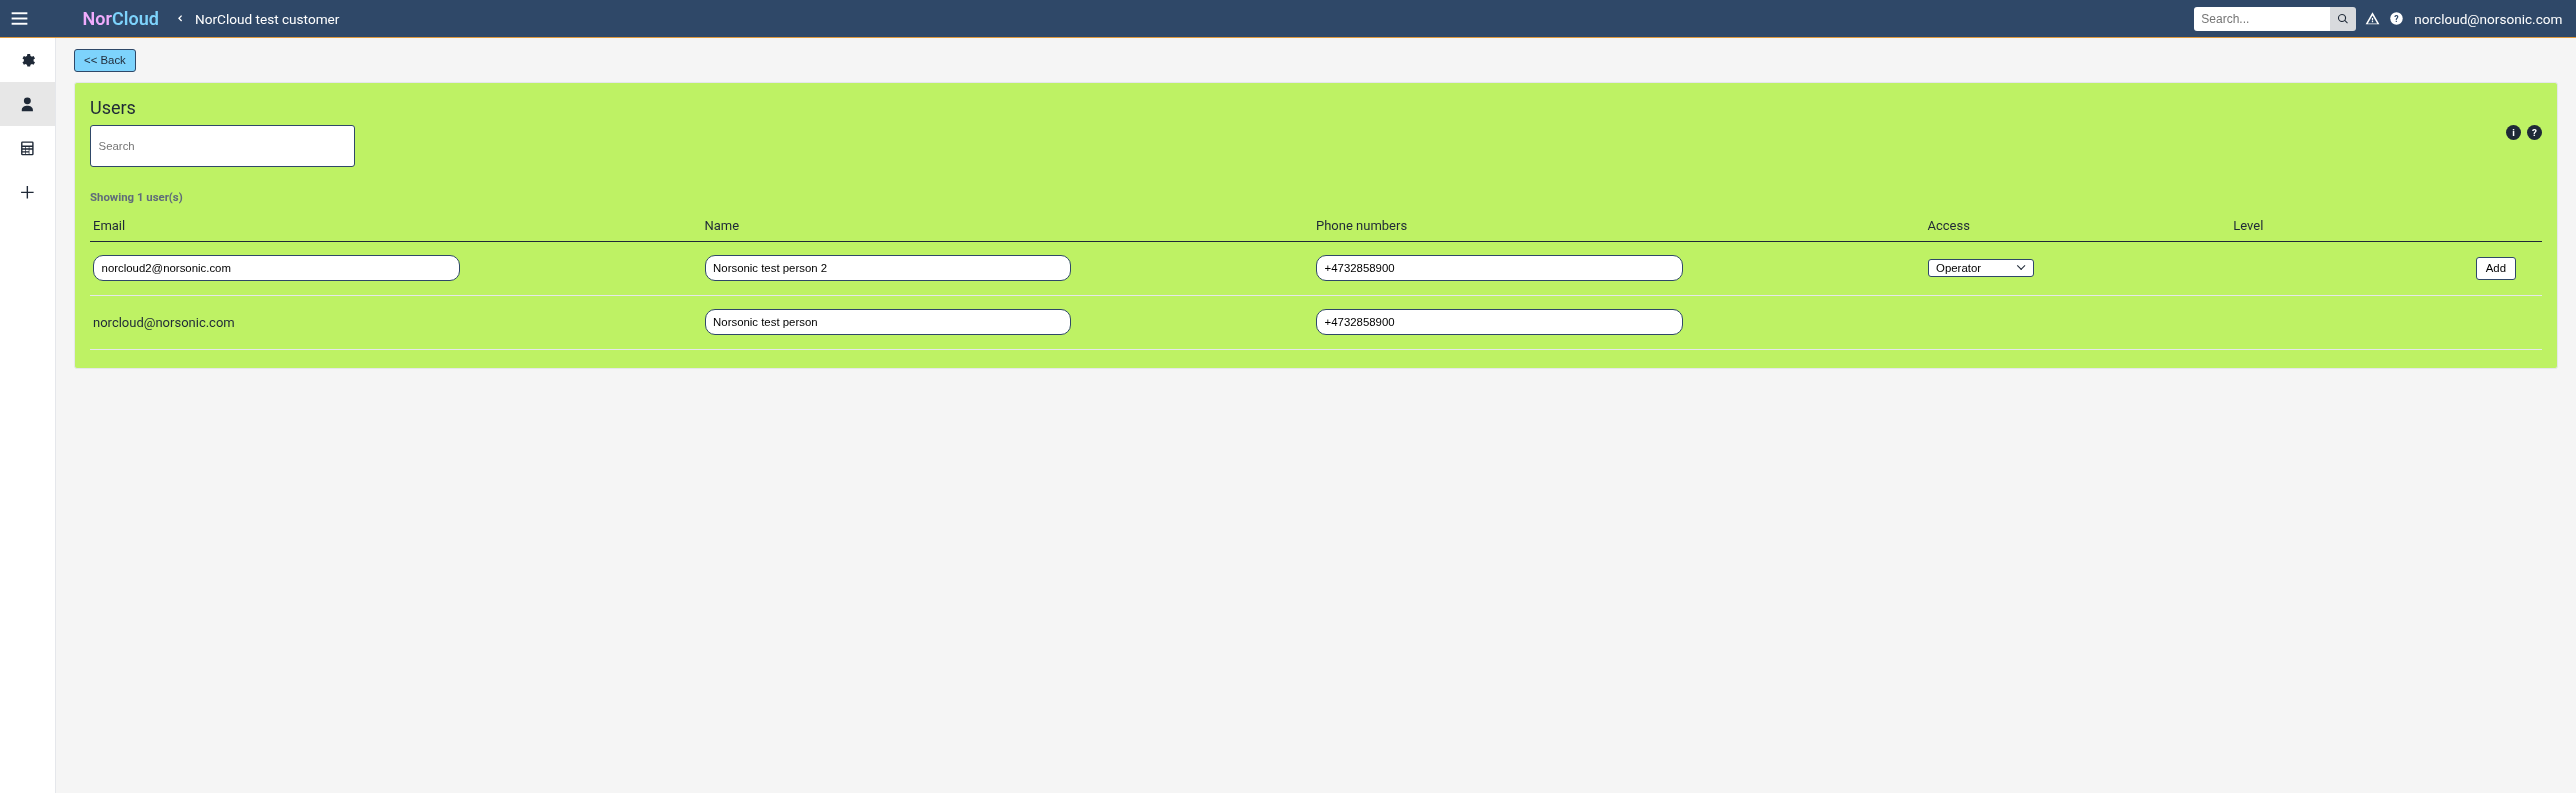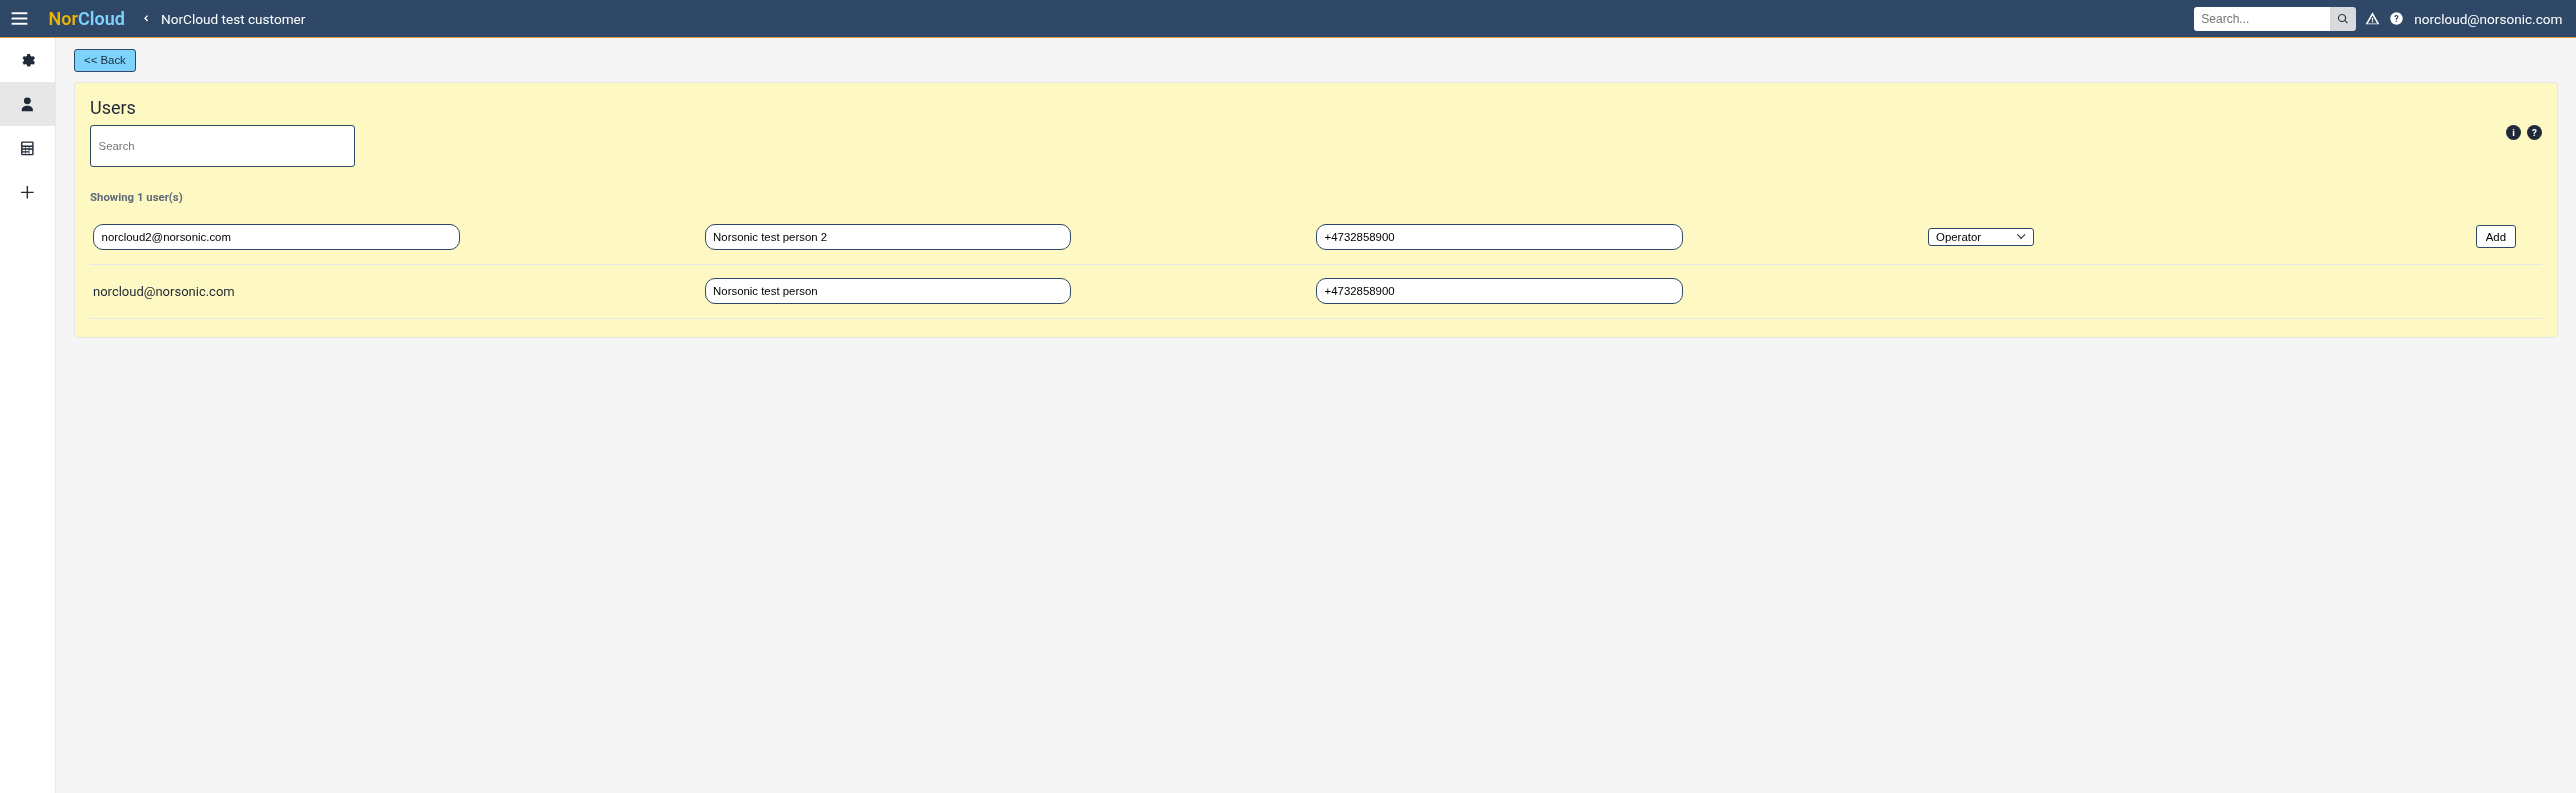--- a/index.html
+++ b/index.html
@@ -33,21 +33,21 @@
       width: 21px;
       height: 21px;
       stroke: #fff;
     }
     .logo {
       font-size: 18px;
       font-weight: 600;
       margin-left: 10.6px;
       margin-right: 13.6px;
     }
-    .logo-nor { color: #eab308; }
+    .logo-nor { color: #f0abfc; margin-left: 34px; }
     .logo-cloud { color: #7dd3fc; }
     .breadcrumb-back {
       width: 15px;
       height: 15px;
       display: flex;
       align-items: center;
       justify-content: center;
       cursor: pointer;
       margin-right: 7.6px;
     }
@@ -140,21 +140,21 @@
     .back-btn {
       background: #7dd3fc;
       border: 0.8px solid #2f4868;
       border-radius: 3px;
       padding: 4.5px 9px;
       font-size: 11.4px;
       color: #1f2937;
       cursor: pointer;
     }
     .card {
-      background: #fef9c3;
+      background: #bef264;
       border: 0.8px solid #e5e7eb;
       border-radius: 3px;
       margin-top: 10.6px;
       padding: 13.6px 15px 18px 15px;
     }
     .card-title {
       font-size: 18px;
       font-weight: 400;
       color: #1f2937;
       margin-bottom: 7.6px;
@@ -351,20 +351,27 @@
             </div>
           <div class="circ">
               <span>?</span>
             </div>
         </div>
       </div>
 
       <div class="count-text">Showing 1 user(s)</div>
 
       <div class="tbl">
+        <div class="thead">
+          <div class="th">Email</div>
+          <div class="th">Name</div>
+          <div class="th">Phone numbers</div>
+          <div class="th">Access</div>
+          <div class="th">Level</div>
+        </div>
 
         <div class="trow">
           <div><input class="cell-input" type="text" value="norcloud2@norsonic.com" style=""></div>
           <div><input class="cell-input" type="text" value="Norsonic test person 2" style=""></div>
           <div><input class="cell-input" type="text" value="+4732858900" style=""></div>
           <div>
             <div class="select-wrap">
               <select class="access-select">
                 <option>Operator</option>
               </select>

